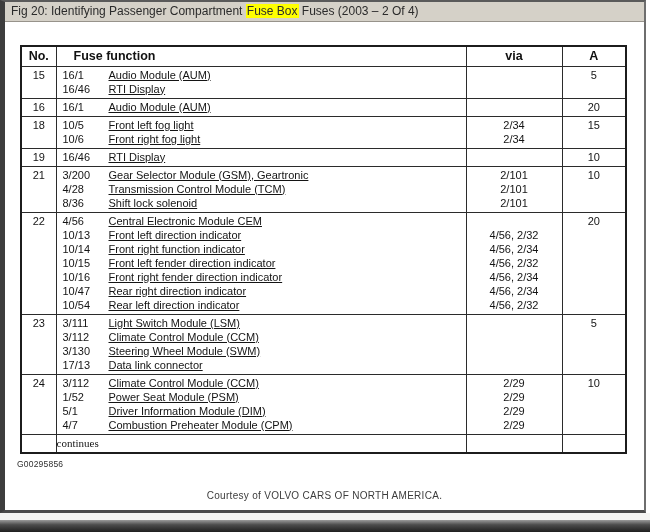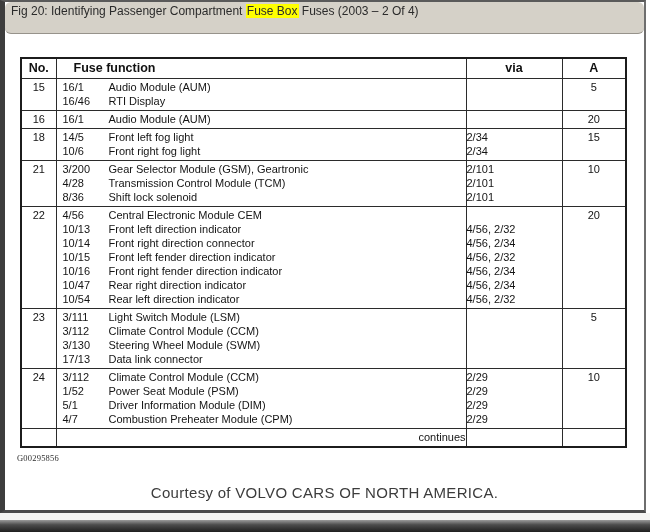--- a/index.html
+++ b/index.html
@@ -9,24 +9,24 @@
   .window {
     width:646px; height:513px; background:#ffffff;
     border-left:5px solid #3d3d3d;
     border-top:2px solid #5a5a5a;
     border-right:2px solid #6e6e6e;
     border-bottom:3px solid #4a4a4a;
     position:relative;
   }
 
   .titlebar {
-    height:32px; line-height:19px; background:#d5d1c8;
+    height:20px; line-height:19px; background:#d5d1c8;
     border-bottom:1px solid #97938b;
     font-size:12px; color:#2b2b2b;
-    padding-left:6px; white-space:nowrap; overflow:hidden;border-radius:6px;
+    padding-left:6px; white-space:nowrap; overflow:hidden;
   }
   .hl { background:#ffff00; padding:0 1px; }
 
   table.fuse {
     border-collapse:collapse; table-layout:fixed;
     width:605px; margin:23px 0 0 15px;
     font-size:11px; color:#141414;
   }
   table.fuse, table.fuse th, table.fuse td { border:1px solid #2b2b2b; }
   table.fuse { border:2px solid #1c1c1c; }
@@ -37,28 +37,28 @@
   }
   thead th.h-fn { text-align:left; padding-left:17px; }
 
   tbody td { vertical-align:top; padding:1px 0 2px 0; }
 
   .col-no  { text-align:center; line-height:14px; }
   .col-amp { text-align:center; line-height:14px; }
 
   .fn-line { display:flex; line-height:14px; }
   .fn-line .code { flex:none; width:46px; margin-left:6px; }
-  .fn-line .desc { flex:1; padding-right:4px; }
-
-  .via-line { line-height:14px; }
-
-  .continues-cell { text-align:right; line-height:14px; }
-
-  .fig-id { margin:5px 0 0 12px; font-size:8.5px; color:#2e2e2e; letter-spacing:0.2px;font-family:Liberation Serif, serif; }
-  .courtesy { text-align:center; margin-top:21px; font-size:15px; color:#3c3c3c; letter-spacing:0.3px; }
+  .fn-line .desc { flex:1; padding-right:4px;text-decoration:underline; }
+
+  .via-line { text-align:center; line-height:14px; }
+
+  .continues-cell { text-align:left; line-height:14px;font-family:Liberation Serif, serif; }
+
+  .fig-id { margin:5px 0 0 12px; font-size:8.5px; color:#2e2e2e; letter-spacing:0.2px; }
+  .courtesy { text-align:center; margin-top:21px; font-size:10px; color:#3c3c3c; letter-spacing:0.3px; }
 
   .page-gap { width:650px; height:7px; background:#f4f4f2; }
   .bottom-bar {
     width:650px; height:12px;
     background:linear-gradient(180deg,#9a9a9a 0%,#4c4c4c 40%,#1f1f1f 100%);
   }
 </style>
 </head>
 <body>
 
@@ -112,33 +112,46 @@
           </td>
           <td class="col-via">
             <div class="via-line">&nbsp;</div>
           </td>
           <td class="col-amp">20</td>
         </tr>
         <tr>
           <td class="col-no">18</td>
           <td class="col-fn">
             <div class="fn-line">
-              <span class="code">14/5</span>
+              <span class="code">10/5</span>
               <span class="desc">Front left fog light</span>
             </div>
             <div class="fn-line">
               <span class="code">10/6</span>
               <span class="desc">Front right fog light</span>
             </div>
           </td>
           <td class="col-via">
             <div class="via-line">2/34</div>
             <div class="via-line">2/34</div>
           </td>
           <td class="col-amp">15</td>
+        </tr>
+        <tr>
+          <td class="col-no">19</td>
+          <td class="col-fn">
+            <div class="fn-line">
+              <span class="code">16/46</span>
+              <span class="desc">RTI Display</span>
+            </div>
+          </td>
+          <td class="col-via">
+            <div class="via-line">&nbsp;</div>
+          </td>
+          <td class="col-amp">10</td>
         </tr>
         <tr>
           <td class="col-no">21</td>
           <td class="col-fn">
             <div class="fn-line">
               <span class="code">3/200</span>
               <span class="desc">Gear Selector Module (GSM), Geartronic</span>
             </div>
             <div class="fn-line">
               <span class="code">4/28</span>
@@ -162,21 +175,21 @@
             <div class="fn-line">
               <span class="code">4/56</span>
               <span class="desc">Central Electronic Module CEM</span>
             </div>
             <div class="fn-line">
               <span class="code">10/13</span>
               <span class="desc">Front left direction indicator</span>
             </div>
             <div class="fn-line">
               <span class="code">10/14</span>
-              <span class="desc">Front right direction connector</span>
+              <span class="desc">Front right function indicator</span>
             </div>
             <div class="fn-line">
               <span class="code">10/15</span>
               <span class="desc">Front left fender direction indicator</span>
             </div>
             <div class="fn-line">
               <span class="code">10/16</span>
               <span class="desc">Front right fender direction indicator</span>
             </div>
             <div class="fn-line">

